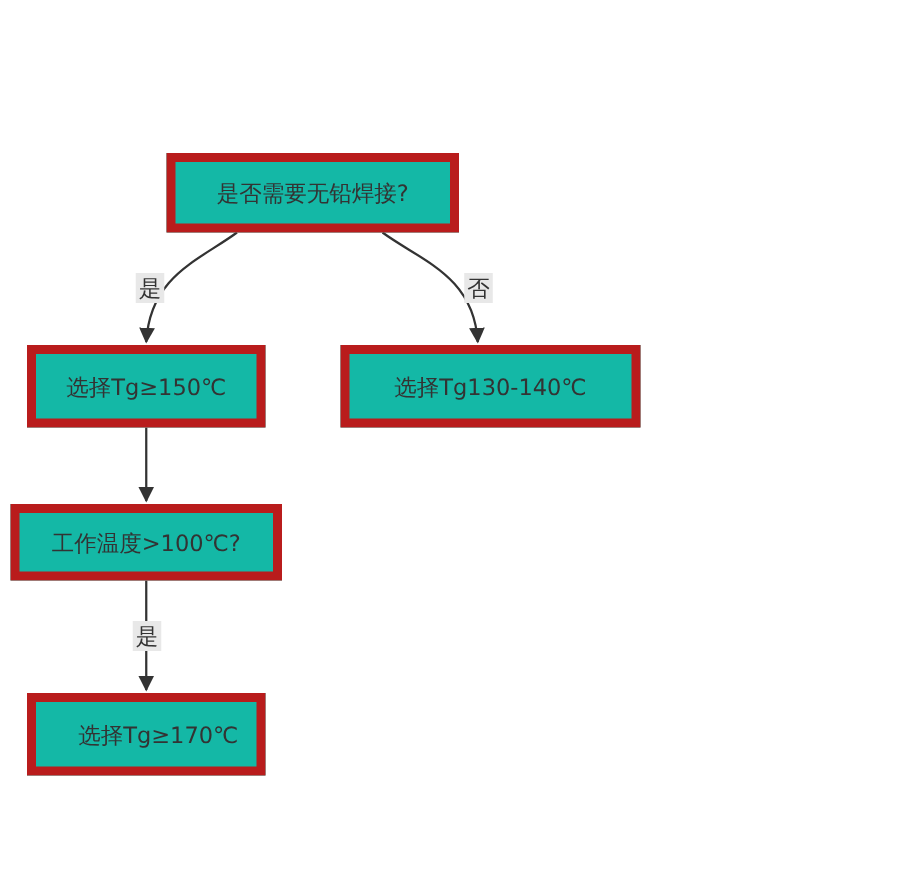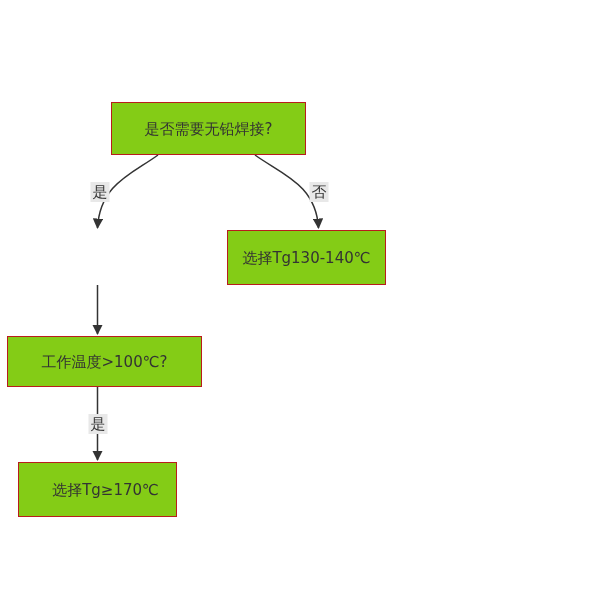--- a/index.html
+++ b/index.html
@@ -18,34 +18,34 @@
   .edges-layer {
     position: absolute;
     left: 0;
     top: 0;
     width: 601px;
     height: 595px;
   }
   .node {
     position: absolute;
     box-sizing: border-box;
-    background: #84cc16;
-    border: 1px solid #b91c1c;
+    background: #14b8a6;
+    border: 6px solid #b91c1c;
     color: #333333;
     font-size: 15px;
     line-height: 1.2;
     display: flex;
     align-items: center;
     justify-content: center;
     text-align: center;
   }
   .node-a { left: 111px; top: 102px; width: 195px; height: 53px; }
   .node-b { left: 18px;  top: 230px; width: 159px; height: 55px; }
-  .node-c { left: 227px; top: 230px; width: 159px; height: 55px; }
-  .node-d { left: 7px;   top: 336px; width: 195px; height: 51px; }
+  .node-c { left: 227px; top: 230px; width: 200px; height: 55px; }
+  .node-d { left: 7px;   top: 336px; width: 181px; height: 51px; }
   .node-e { left: 18px;  top: 462px; width: 159px; height: 55px; padding-left: 16px; }
   .edge-label {
     position: absolute;
     transform: translate(-50%, -50%);
     background: #e8e8e8;
     color: #333333;
     font-size: 15px;
     padding: 1px 2px;
     line-height: 1.2;
     white-space: nowrap;
@@ -68,20 +68,23 @@
     <path d="M 158 155 C 132 174, 100 184, 97.5 228" fill="none" stroke="#333333" stroke-width="1.5" marker-end="url(#arrow)"></path>
     <path d="M 255 155 C 281 174, 316 184, 318.5 228" fill="none" stroke="#333333" stroke-width="1.5" marker-end="url(#arrow)"></path>
     <path d="M 97.5 285 L 97.5 334" fill="none" stroke="#333333" stroke-width="1.5" marker-end="url(#arrow)"></path>
     <path d="M 97.5 387 L 97.5 460" fill="none" stroke="#333333" stroke-width="1.5" marker-end="url(#arrow)"></path>
   </svg>
 
   <div class="node node-a">
     <span>是否需要无铅焊接?</span>
   </div>
 
+  <div class="node node-b">
+    <span>选择Tg≥150℃</span>
+  </div>
 
   <div class="node node-c">
     <span>选择Tg130-140℃</span>
   </div>
 
   <div class="node node-d">
     <span>工作温度&gt;100℃?</span>
   </div>
 
   <div class="node node-e">

